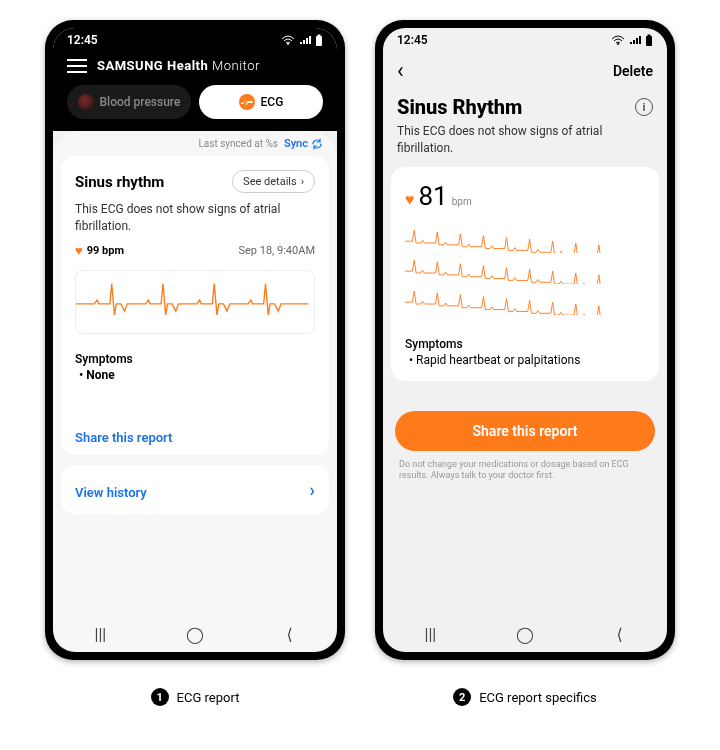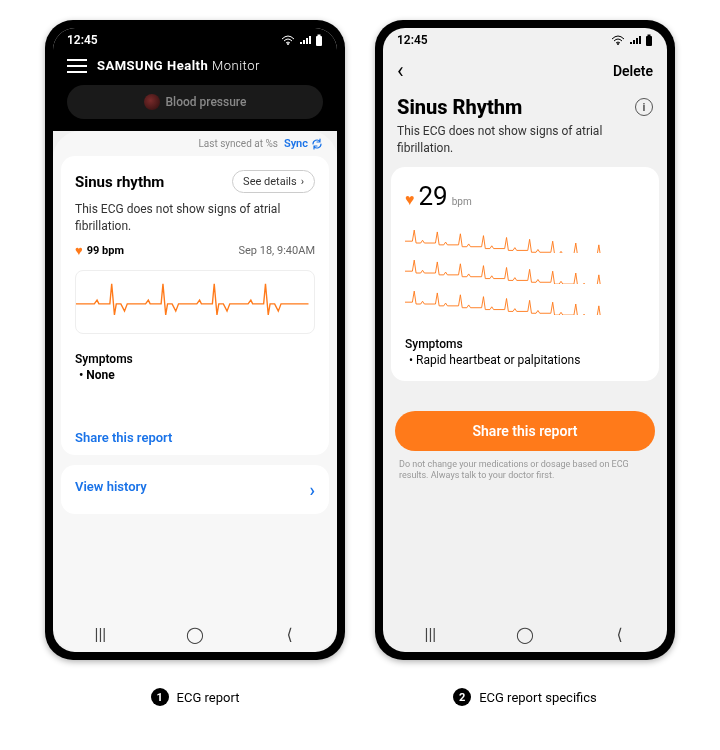--- a/index.html
+++ b/index.html
@@ -39,21 +39,21 @@
   .desc-a{ font-size:12px; color:#333; line-height:1.4; }
   .bpm-row{ display:flex; justify-content:space-between; align-items:center; font-size:11px; color:#666;}
   .bpm-left{ display:flex; align-items:center; gap:4px; font-weight:700; color:#000;}
   .heart{ color:#ff7a1a; font-size:13px;}
   .wave-box{ border:1px solid #eee; border-radius:8px; height:64px; padding:4px 0; margin-top:4px;}
   .sym-a{ font-size:12px; margin-top:10px;}
   .sym-a strong{ font-weight:600;}
   .sym-a ul{ list-style:none; padding:2px 0 0 4px;font-weight:bold;}
   .sym-a li::before{ content:"• "; }
   .share-a{ color:#1a73e8; font-size:13px; font-weight:600; margin-top:40px;}
-  .history-row{ background:#fff; margin:10px 8px 0 8px; border-radius:14px; padding:14px; display:flex; justify-content:space-between; align-items:flex-start; color:#1a73e8; font-size:13px; font-weight:600;}
+  .history-row{ background:#fff; margin:10px 8px 0 8px; border-radius:14px; padding:14px; display:flex; justify-content:space-between; align-items:flex-end; color:#1a73e8; font-size:13px; font-weight:600;}
   
   .hdr-b{ display:flex; justify-content:space-between; align-items:center; padding:6px 14px 4px 14px; font-size:14px;}
   .back { font-size:22px; }
   .title-b-row{ display:flex; justify-content:space-between; align-items:center; padding:8px 14px 4px 14px;}
   .title-b-row h2{ font-size:20px; font-weight:800;}
   .info-ic{ width:18px;height:18px;border:1.5px solid #555;border-radius:50%;display:flex;align-items:center;justify-content:center;font-size:11px;font-weight:700;color:#555;}
   .desc-b{ font-size:12px; color:#333; padding:0 14px 10px 14px; line-height:1.4;}
   .card-b{ background:#fff; margin:0 8px; border-radius:14px; padding:14px; display:flex; flex-direction:column; gap:8px;}
   .ahr-row{ display:flex; justify-content:space-between; align-items:flex-start;}
   .ahr-left .lbl{ font-size:13px; font-weight:500;}
@@ -111,20 +111,24 @@
               <span>SAMSUNG</span>
               <span>Health</span>
               <span class="thin">Monitor</span>
             </div>
           </div>
           <div class="tabs">
             <div class="tab inactive">
               <span class="bp-icon"></span>
               <span>Blood pressure</span>
             </div>
+            <div class="tab active">
+              <span class="ecg-icon"></span>
+              <span>ECG</span>
+            </div>
           </div>
         </div>
         <div class="content-a">
           <div class="syncrow">
             <span>Last synced at %s</span>
             <span class="sync-btn">
               <span>Sync</span>
               <svg width="12" height="12" viewBox="0 0 12 12">
                   <path d="M2 6a4 4 0 0 1 7-2.6M10 6a4 4 0 0 1-7 2.6M9 1v3H6M3 11V8h3" fill="none" stroke="#1a73e8" stroke-width="1.2" stroke-linecap="round"></path>
                 </svg>
@@ -203,21 +207,21 @@
         </div>
         <div class="title-b-row">
           <h2>Sinus Rhythm</h2>
           <span class="info-ic">i</span>
         </div>
         <div class="desc-b">This ECG does not show signs of atrial fibrillation.</div>
         <div class="card-b">
           <div class="ahr-row">
             <div class="ahr-right">
               <span class="heart" style="font-size:16px;">♥</span>
-              <span class="val">29</span>
+              <span class="val">81</span>
               <span class="unit">bpm</span>
             </div>
           </div>
           <div class="wave-b">
             <svg viewBox="0 0 260 28">
                 <path d="M0 16 h8 l2 -12 l2 14 h5 l2 -3 l2 3 h12 l2 -12 l2 14 h5 l2 -3 l2 3 h12 l2 -12 l2 14 h5 l2 -3 l2 3 h12 l2 -12 l2 14 h5 l2 -3 l2 3 h12 l2 -12 l2 14 h5 l2 -3 l2 3 h12 l2 -12 l2 14 h5 l2 -3 l2 3 h12 l2 -12 l2 14 h5 l2 -3 l2 3 h12 l2 -12 l2 14 h5 l2 -3 l2 3 h12 l2 -12 l2 14 h5 l2 -3 l2 3 h20" fill="none" stroke="#ff7a1a" stroke-width="1"></path>
               </svg>
             <svg viewBox="0 0 260 28">
                 <path d="M0 16 h8 l2 -12 l2 14 h5 l2 -3 l2 3 h12 l2 -12 l2 14 h5 l2 -3 l2 3 h12 l2 -12 l2 14 h5 l2 -3 l2 3 h12 l2 -12 l2 14 h5 l2 -3 l2 3 h12 l2 -12 l2 14 h5 l2 -3 l2 3 h12 l2 -12 l2 14 h5 l2 -3 l2 3 h12 l2 -12 l2 14 h5 l2 -3 l2 3 h12 l2 -12 l2 14 h5 l2 -3 l2 3 h12 l2 -12 l2 14 h5 l2 -3 l2 3 h20" fill="none" stroke="#ff7a1a" stroke-width="1"></path>
               </svg>

